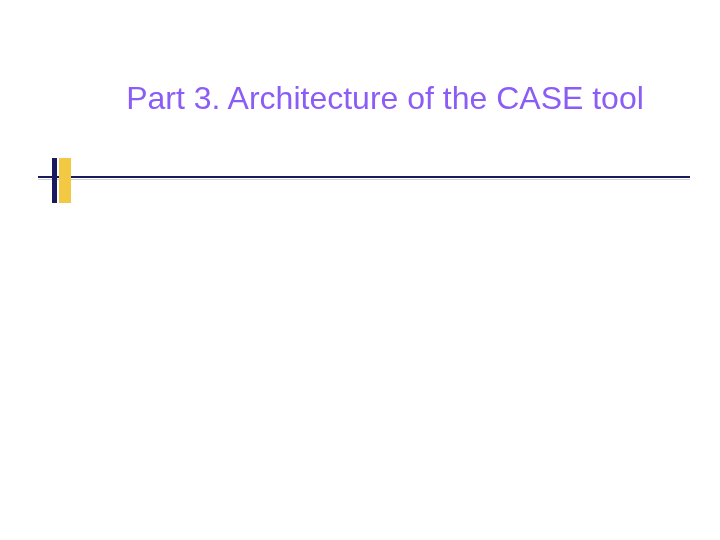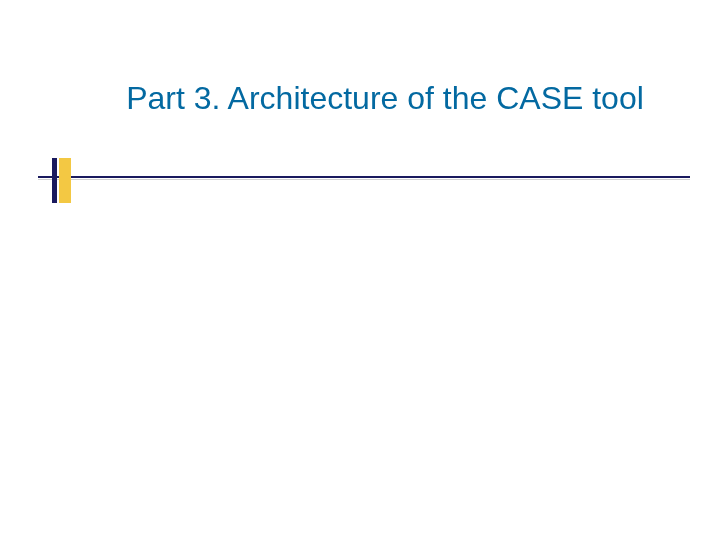--- a/index.html
+++ b/index.html
@@ -20,21 +20,21 @@
       height: 100%;
       position: relative;
     }
     .title {
       position: absolute;
       top: 78px;
       left: 110px;
       right: 60px;
       font-size: 32px;
       font-weight: 400;
-      color: #0369a1;
+      color: #8b5cf6;
       text-align: center;
       line-height: 1.25;
     }
     .rule-main {
       position: absolute;
       top: 176px;
       left: 38px;
       right: 30px;
       height: 2px;
       background: #1a1a5e;

